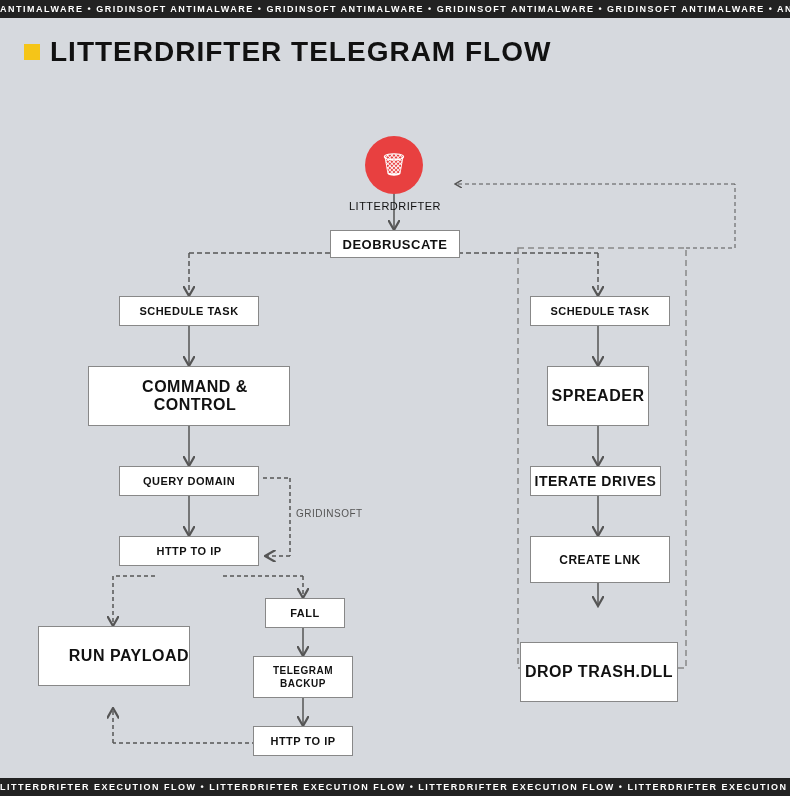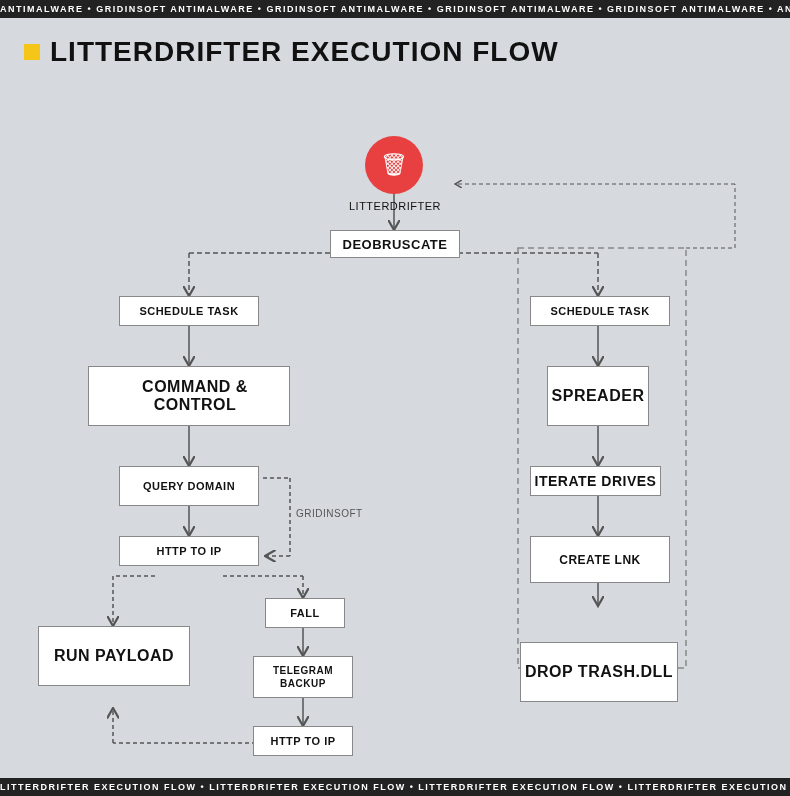--- a/index.html
+++ b/index.html
@@ -155,21 +155,21 @@
 <body>
 
 <div class="ticker-top">
   <div class="ticker-top-inner">ANTIMALWARE • GRIDINSOFT ANTIMALWARE • GRIDINSOFT ANTIMALWARE • GRIDINSOFT ANTIMALWARE • GRIDINSOFT ANTIMALWARE • ANTIMALWARE • GRIDINSOFT ANTIMALWARE • GRIDINSOFT ANTIMALWARE • GRIDINSOFT ANTIMALWARE • GRIDINSOFT ANTIMALWARE • </div>
 </div>
 
 <div class="main">
 
   <div class="title-bar">
     <div class="title-icon"></div>
-    <span class="title-text">LITTERDRIFTER EXECUTION FLOW</span>
+    <span class="title-text">LITTERDRIFTER TELEGRAM FLOW</span>
   </div>
 
   <div class="flow">
 
     <svg class="flow-svg">
 
       <defs>
         <marker id="arrowhead" markerWidth="8" markerHeight="6" refX="8" refY="3" orient="auto">
           <polygon points="0 0, 8 3, 0 6" fill="#555"></polygon>
         </marker>
@@ -242,39 +242,39 @@
     </div>
 
     <div class="node node-large" style="left: 88px; top: 288px; width: 202px; height: 60px; padding-left: 12px;">
       <span>COMMAND &amp; CONTROL</span>
     </div>
 
     <div class="node node-large" style="left: 547px; top: 288px; width: 102px; height: 60px;">
       <span>SPREADER</span>
     </div>
 
-    <div class="node" style="left: 119px; top: 388px; width: 140px; height: 40px; font-size: 11px;">
+    <div class="node" style="left: 119px; top: 388px; width: 140px; height: 30px; font-size: 11px;">
       <span>QUERY DOMAIN</span>
     </div>
 
     <div class="node" style="left: 530px; top: 388px; width: 131px; height: 30px; font-size: 14px;">
       <span>ITERATE DRIVES</span>
     </div>
 
     <div class="node-label" style="left: 296px; top: 430px; font-size: 10px; color: #555; font-weight: normal; letter-spacing: 0.5px;">GRIDINSOFT</div>
 
     <div class="node" style="left: 119px; top: 458px; width: 140px; height: 30px; font-size: 11px;">
       <span>HTTP TO IP</span>
     </div>
 
     <div class="node" style="left: 530px; top: 458px; width: 140px; height: 47px; font-size: 12px;">
       <span>CREATE LNK</span>
     </div>
 
-    <div class="node node-large" style="left: 38px; top: 548px; width: 152px; height: 60px;">
+    <div class="node node-large" style="left: 38px; top: 548px; width: 152px; height: 60px; justify-content: flex-end;">
       <span>RUN PAYLOAD</span>
     </div>
 
     <div class="node" style="left: 265px; top: 520px; width: 80px; height: 30px; font-size: 11px;">
       <span>FALL</span>
     </div>
 
     <div class="node node-large" style="left: 520px; top: 528px; width: 158px; height: 60px; margin-top: 36px;">
       <span>DROP TRASH.DLL</span>
     </div>

